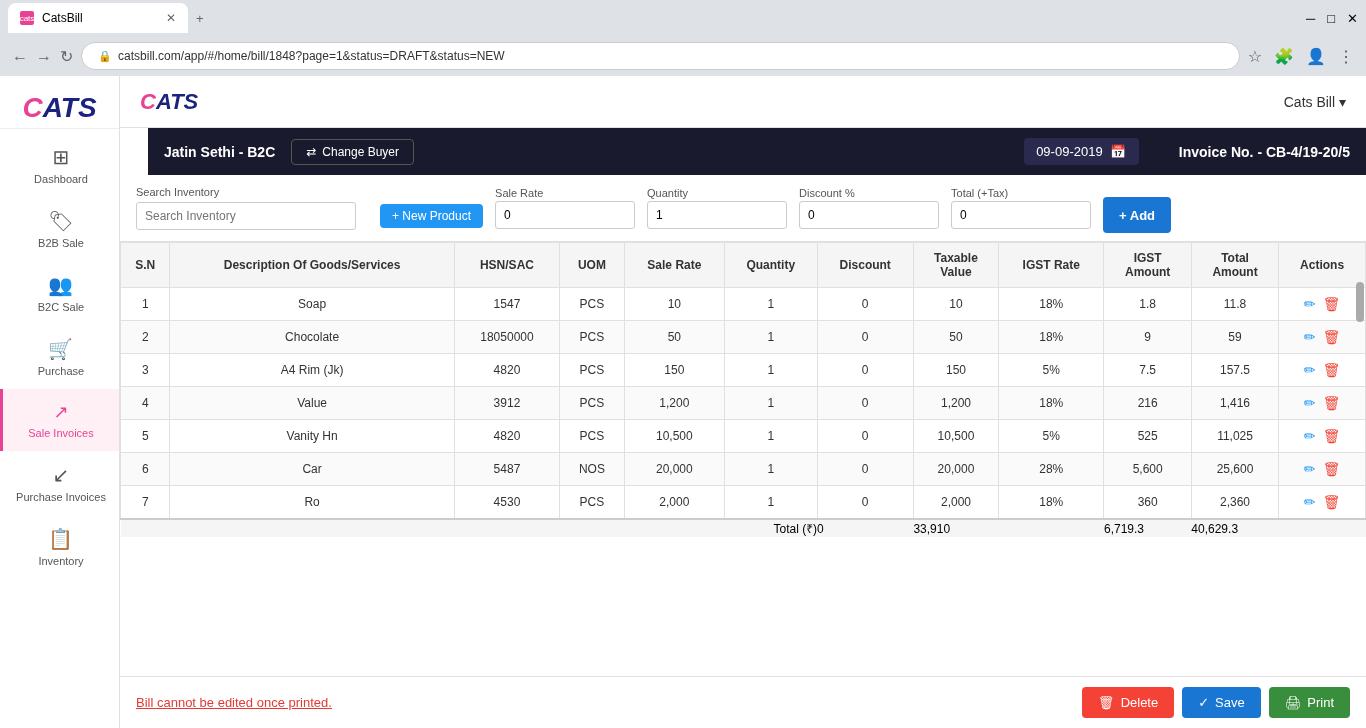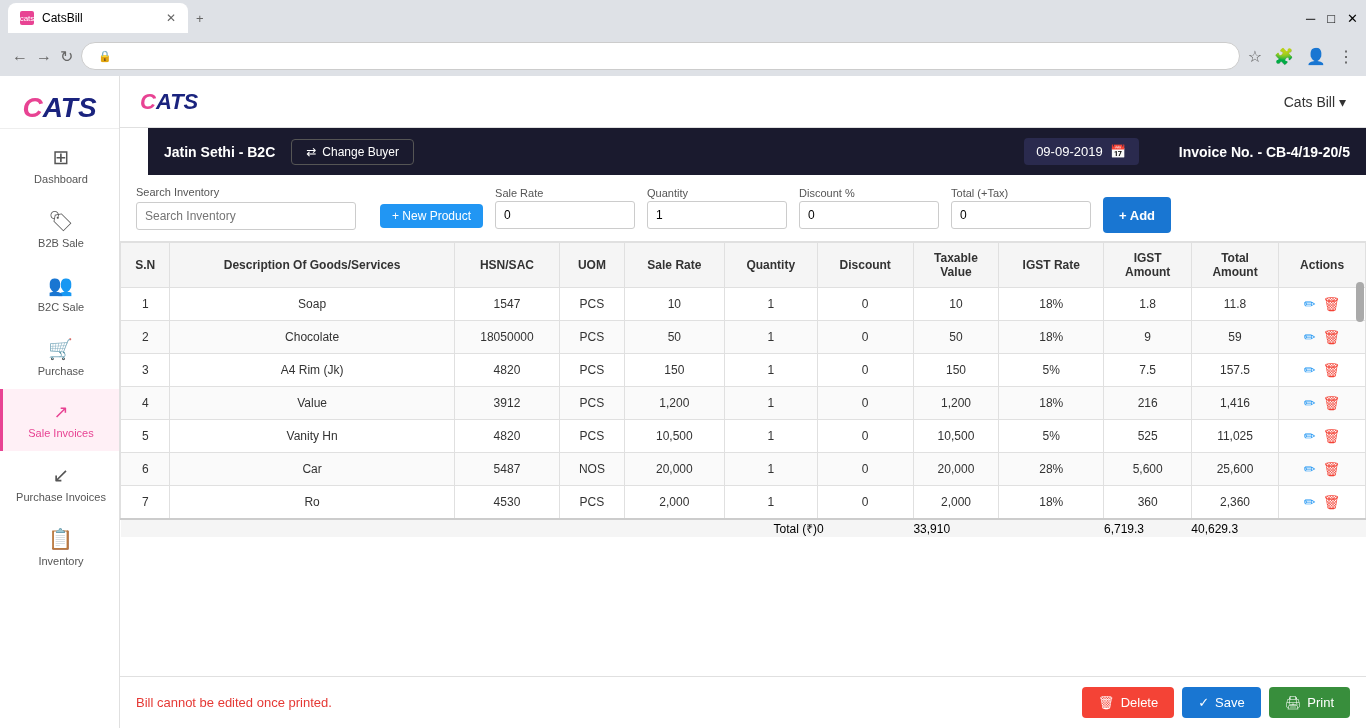--- a/index.html
+++ b/index.html
@@ -265,21 +265,21 @@
 
     
     .invoice-footer {
       border-top: 1px solid #e0e0e0;
       padding: 10px 16px;
       display: flex;
       align-items: center;
       justify-content: space-between;
       background: #fff;
     }
-    .warning-text { color: #e53935; font-size: 13px; }
+    .warning-text { color: #e53935; font-size: 13px; text-decoration: underline; }
     .footer-btns { display: flex; gap: 8px; }
     .delete-invoice-btn {
       background: #f44336;
       color: white;
       border: none;
       padding: 8px 16px;
       border-radius: 4px;
       cursor: pointer;
       font-size: 13px;
       display: flex; align-items: center; gap: 6px;
@@ -321,20 +321,21 @@
       <span style="cursor:pointer;">□</span>
       <span style="cursor:pointer;">✕</span>
     </div>
   </div>
   <div class="browser-addressbar">
     <span class="nav-btn">←</span>
     <span class="nav-btn">→</span>
     <span class="nav-btn">↻</span>
     <div class="address-input">
       <span style="color:#555;font-size:11px;margin-right:6px;">🔒</span>
+      <span style="font-size:12px;color:#333;">catsbill.com/app/#/home/bill/1848?page=1&amp;status=DRAFT&amp;status=NEW</span>
     </div>
     <div class="browser-icons">
       <span style="cursor:pointer;">☆</span>
       <span style="cursor:pointer;">🧩</span>
       <span style="cursor:pointer;">👤</span>
       <span style="cursor:pointer;">⋮</span>
     </div>
   </div>
 </div>
 

